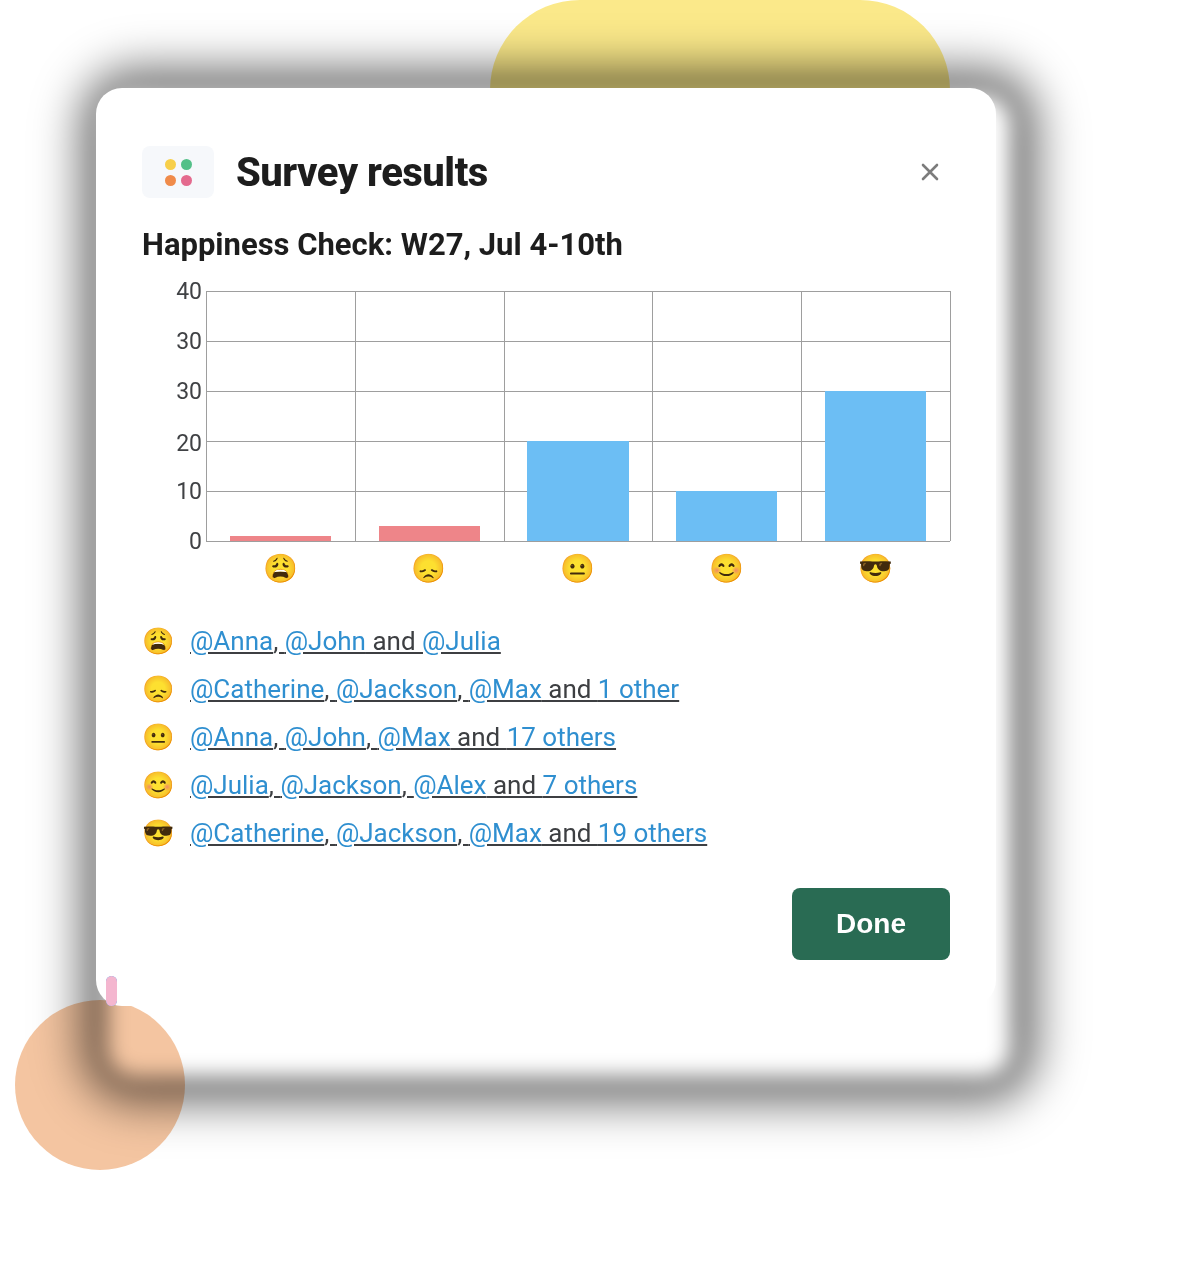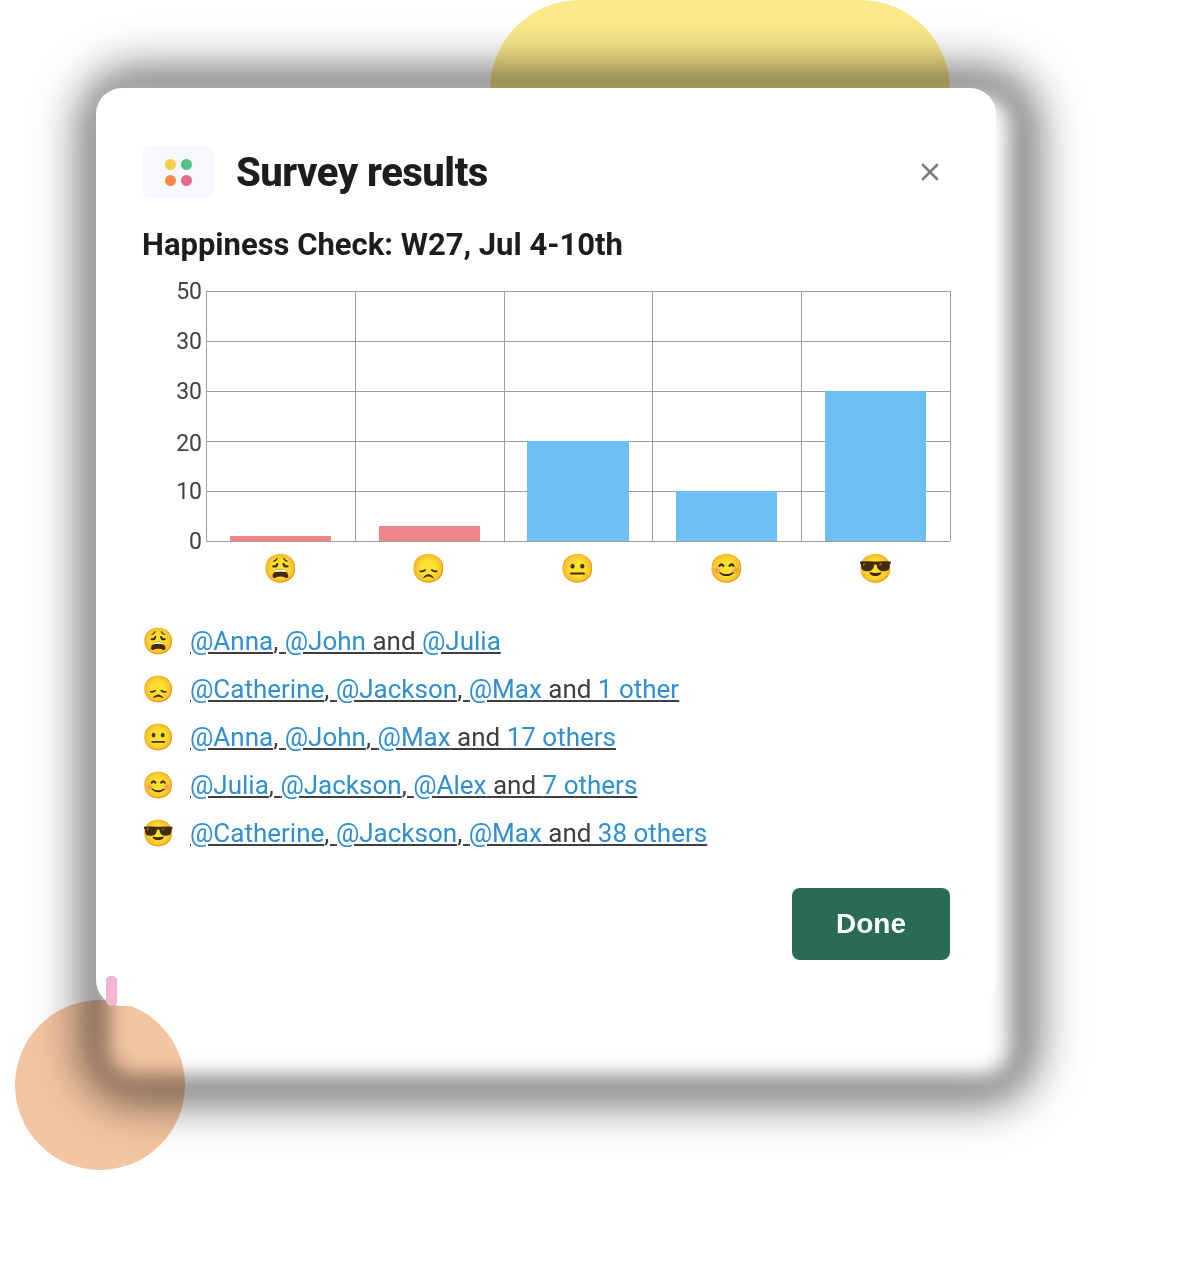--- a/index.html
+++ b/index.html
@@ -213,21 +213,21 @@
         <div class="xlabel">😐</div>
         <div class="xlabel">😊</div>
         <div class="xlabel">😎</div>
       </div>
   <div id="yticks" style="position: absolute; left: 4px; top: 0px; width: 52px; height: 250px;">
         <div class="ytick" style="top: 250px;">0</div>
         <div class="ytick" style="top: 200px;">10</div>
         <div class="ytick" style="top: 152px;">20</div>
         <div class="ytick" style="top: 100px;">30</div>
         <div class="ytick" style="top: 50px;">30</div>
-        <div class="ytick" style="top: 0px;">50</div>
+        <div class="ytick" style="top: 0px;">40</div>
       </div>
     </div>
 
   <div class="answer-list" id="answers">
       <div class="row">
         <span class="emoji">😩</span>
         <span class="txt"><span class="mention">@Anna</span><span class="sep">, </span><span class="mention">@John</span><span class="sep"> and </span><span class="mention">@Julia</span></span>
       </div>
       <div class="row">
         <span class="emoji">😞</span>
@@ -236,21 +236,21 @@
       <div class="row">
         <span class="emoji">😐</span>
         <span class="txt"><span class="mention">@Anna</span><span class="sep">, </span><span class="mention">@John</span><span class="sep">, </span><span class="mention">@Max</span><span class="sep"> and </span><span class="mention">17 others</span></span>
       </div>
       <div class="row">
         <span class="emoji">😊</span>
         <span class="txt"><span class="mention">@Julia</span><span class="sep">, </span><span class="mention">@Jackson</span><span class="sep">, </span><span class="mention">@Alex</span><span class="sep"> and </span><span class="mention">7 others</span></span>
       </div>
       <div class="row">
         <span class="emoji">😎</span>
-        <span class="txt"><span class="mention">@Catherine</span><span class="sep">, </span><span class="mention">@Jackson</span><span class="sep">, </span><span class="mention">@Max</span><span class="sep"> and </span><span class="mention">38 others</span></span>
+        <span class="txt"><span class="mention">@Catherine</span><span class="sep">, </span><span class="mention">@Jackson</span><span class="sep">, </span><span class="mention">@Max</span><span class="sep"> and </span><span class="mention">19 others</span></span>
       </div>
     </div>
 
   <div class="footer">
     <button class="done-btn">Done</button>
   </div>
 
 </div>
 
 </body></html>

